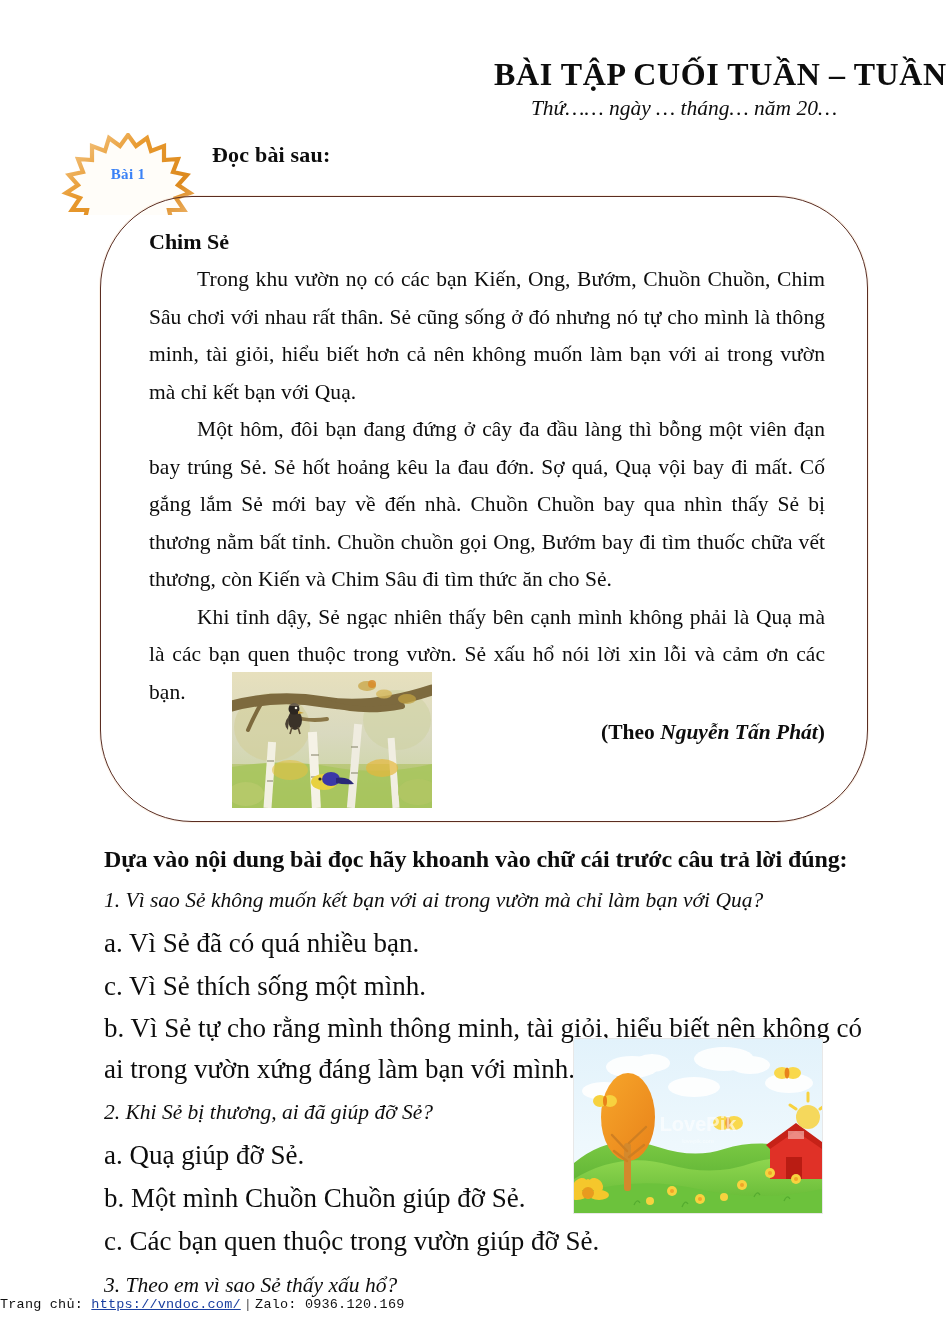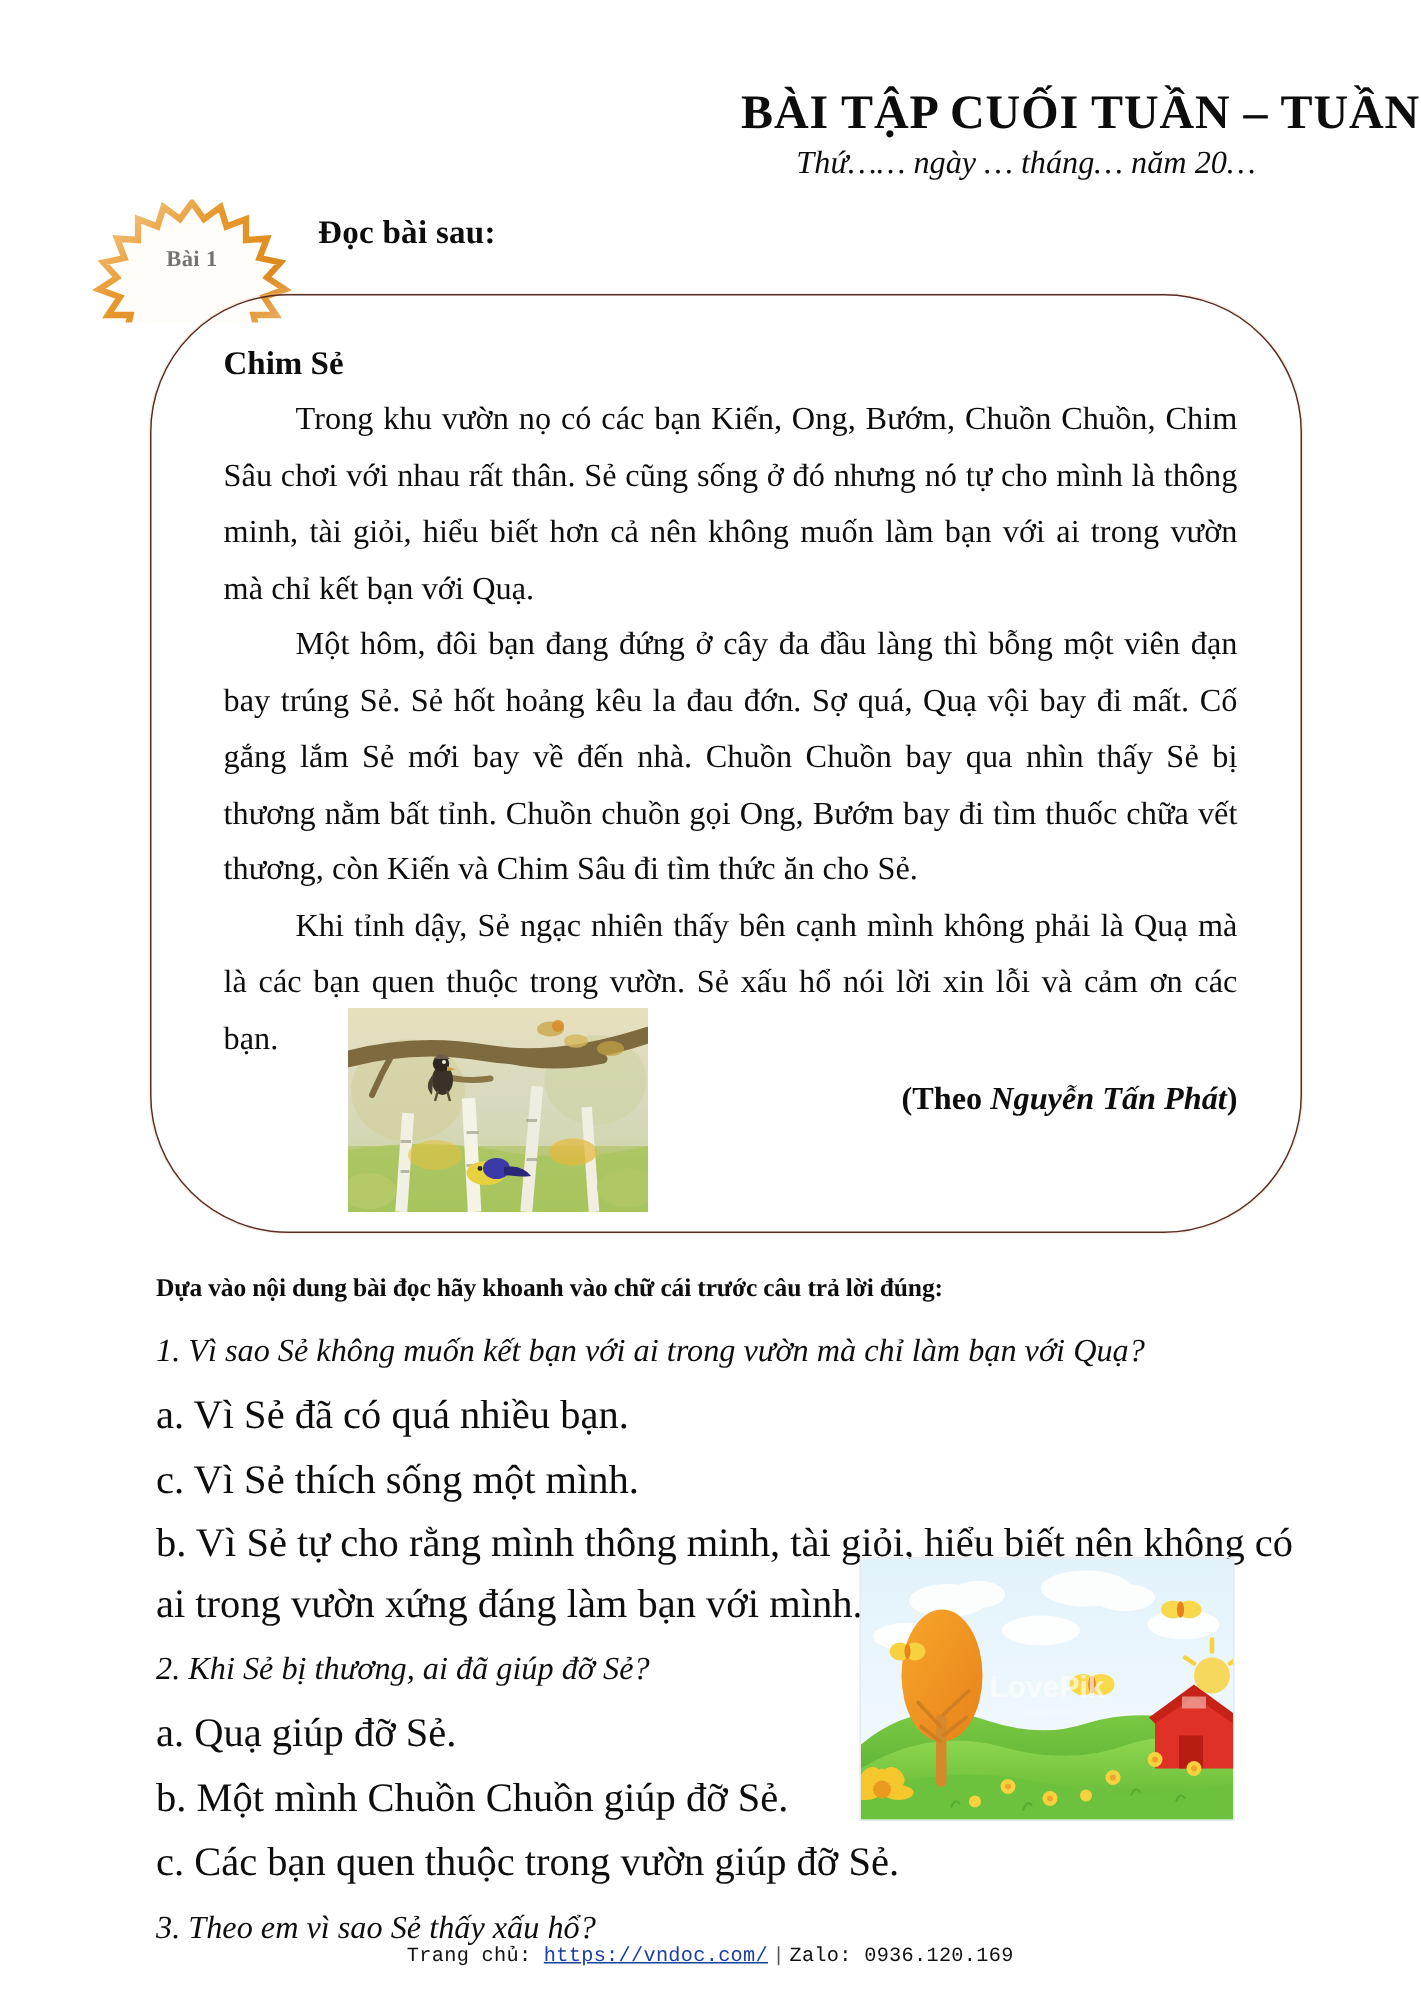--- a/index.html
+++ b/index.html
@@ -72,21 +72,21 @@
     height: 82px;
   }
   .badge-wrap svg { display:block; width:152px; height:82px; }
   .badge-label {
     position: absolute;
     top: 50%;
     left: 50%;
     transform: translate(-50%, -50%);
     font-weight: bold;
     font-size: 15px;
-    color: #737373;
+    color: #3b82f6;
     letter-spacing: .3px;
     white-space: nowrap;
   }
 
   .read-label {
     position: absolute;
     top: 142px;
     left: 212px;
     font-weight: bold;
     font-size: 22px;
@@ -149,21 +149,21 @@
 
   
   .questions {
     position: absolute;
     top: 840px;
     left: 104px;
     width: 770px;
   }
   .q-heading {
     font-weight: bold;
-    font-size: 17px;
+    font-size: 24px;
     line-height: 38px;
     letter-spacing: -.1px;
     white-space: nowrap;
   }
   .q-item {
     font-style: italic;
     font-size: 21.5px;
     line-height: 44px;
   }
   .q-opt {
@@ -186,21 +186,20 @@
     border: 1px solid #e8e8e8;
     box-sizing: border-box;
   }
 
   
   .footer {
     position: absolute;
     top: 1297px;
     left: 0;
     width: 947px;
-    text-align: center;
     font-family: "Liberation Mono", "DejaVu Sans Mono", monospace;
     font-size: 13.5px;
     color: #111;
     letter-spacing: .2px;
   }
   .footer a {
     color: #1a3fa0;
     text-decoration: underline;
   }
   .footer .sep { color: #555; padding: 0 3px; }

